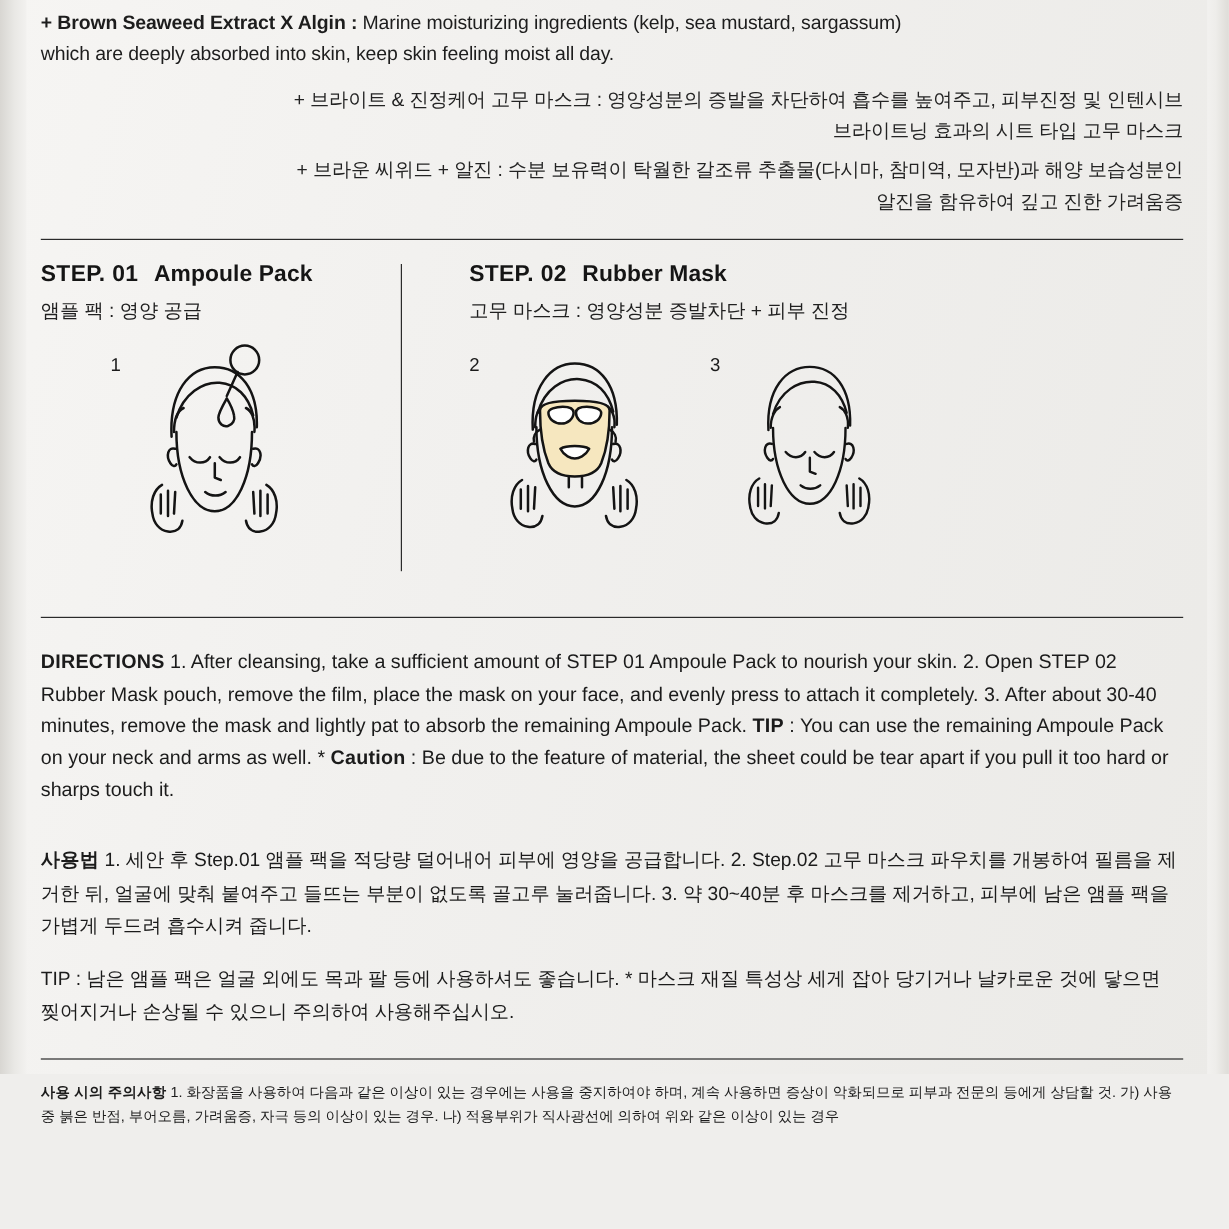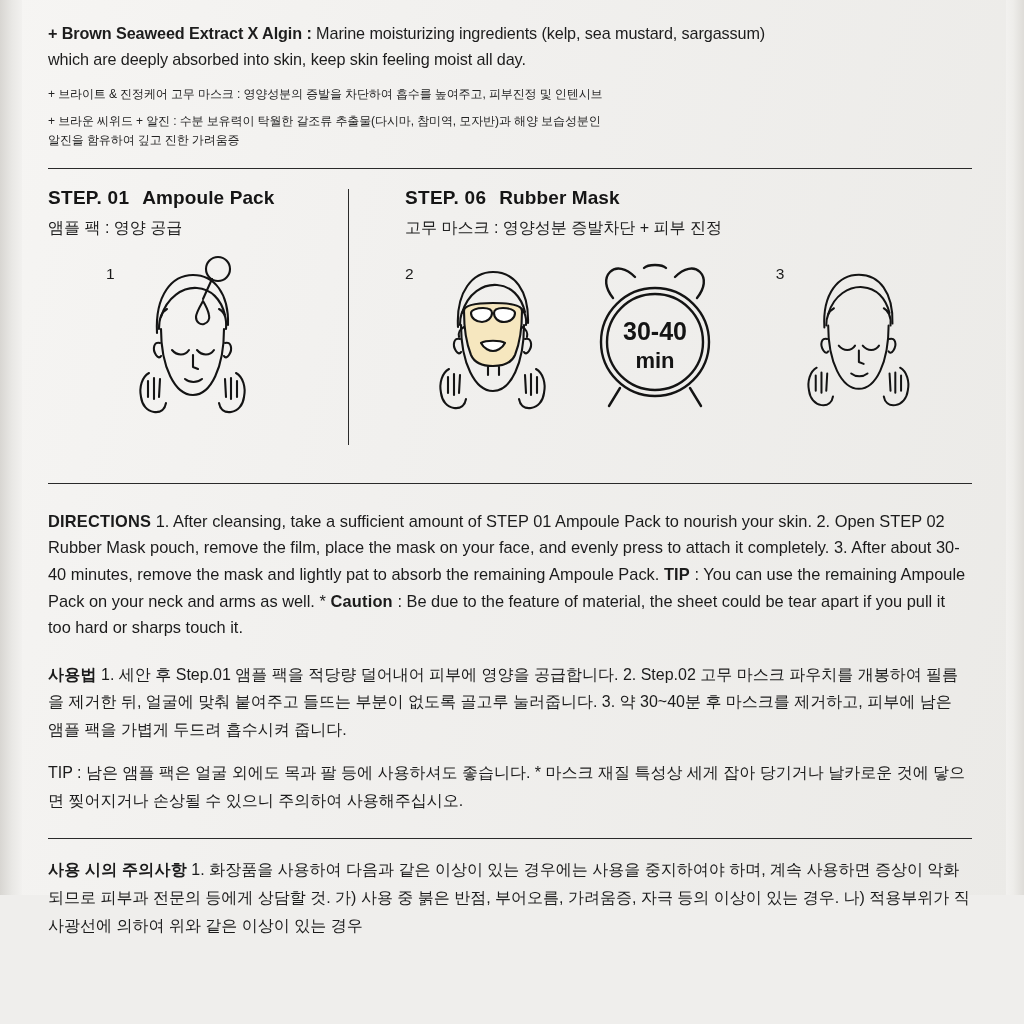--- a/index.html
+++ b/index.html
@@ -13,21 +13,21 @@
     font-family: "Liberation Sans", sans-serif;
     color: #161616;
     overflow: hidden;
   }
   .page {
     position: relative;
     width: 1024px;
     height: 895px;
     background: #f2f1ef;
     background-image: linear-gradient(105deg, #f6f5f3 0%, #f1f0ee 40%, #ebeae7 100%);
-    padding: 18px;
+    padding: 4px;
     box-sizing: border-box;
   }
   .edge-left {
     position: absolute;
     left: 0; top: 0;
     width: 22px; height: 100%;
     background: linear-gradient(90deg, #d8d6d2 0%, #e9e8e5 55%, #f2f1ef 100%);
     pointer-events: none;
   }
   .edge-right {
@@ -47,21 +47,21 @@
     padding-top: 2px;
   }
   .ln {
     font-size: 16.5px;
     line-height: 1.62;
     letter-spacing: -0.1px;
     color: #1d1d1d;
     white-space: pre-wrap;
   }
   .ln.en { font-size: 16.2px; }
-  .ln.kr { font-size: 12px; color: #232323; }
+  .ln.kr { font-size: 16px; color: #232323; text-align: right; }
   .bold { font-weight: bold; }
   .gap-sm { height: 13px; }
   .gap-xs { height: 7px; }
 
   hr.rule {
     border: none;
     border-top: 1.6px solid #2a2a2a;
     margin: 17px 0 0 0;
   }
 
@@ -116,53 +116,54 @@
   .spacer-2 { width: 40px; }
 
   
   .para {
     font-size: 16.4px;
     line-height: 1.62;
     color: #1b1b1b;
     margin-top: 0;
   }
   .dir-block { margin-top: 24px; }
-  .kr-block { margin-top: 20px; }
+  .kr-block { margin-top: 32px; }
   .kr-block .para { font-size: 16px; line-height: 1.72; }
   .hdr {
     font-weight: bold;
     letter-spacing: 0.2px;
     text-align: right;
   }
   hr.rule2 {
     border: none;
     border-top: 1.5px solid #2a2a2a;
     margin: 24px 0 0 0;
   }
   .caution-block { margin-top: 17px; }
-  .caution-block .para { font-size: 16px; line-height: 1.73; }
+  .caution-block .para { font-size: 12px; line-height: 1.73; }
   .clip {
     max-height: 96px;
     overflow: hidden;
   }
 </style>
 </head>
 <body>
 
 <div class="page">
   <div class="edge-left"></div>
   <div class="edge-right"></div>
 
   <div class="content">
 
     <div class="top-block">
       <div class="ln en"><span class="bold">+ Brown Seaweed Extract X Algin :</span><span> Marine moisturizing ingredients (kelp, sea mustard, sargassum)</span></div>
       <div class="ln en"><span>which are deeply absorbed into skin, keep skin feeling moist all day.</span></div>
       <div class="gap-sm"></div>
       <div class="ln kr">+ 브라이트 &amp; 진정케어 고무 마스크 : 영양성분의 증발을 차단하여 흡수를 높여주고, 피부진정 및 인텐시브</div>
+      <div class="ln kr">브라이트닝 효과의 시트 타입 고무 마스크</div>
       <div class="gap-xs"></div>
       <div class="ln kr">+ 브라운 씨위드 + 알진 : 수분 보유력이 탁월한 갈조류 추출물(다시마, 참미역, 모자반)과 해양 보습성분인</div>
       <div class="ln kr">알진을 함유하여 깊고 진한 가려움증</div>
     </div>
 
     <hr class="rule">
 
     <div class="steps">
 
       <div class="step-col left">
@@ -204,21 +205,21 @@
               </svg>
             </span>
           </div>
         </div>
       </div>
 
       <div class="vdiv"></div>
 
       <div class="step-col right">
         <div class="step-title">
-          <span class="num">STEP. 06</span><span class="nm">Rubber Mask</span>
+          <span class="num">STEP. 02</span><span class="nm">Rubber Mask</span>
         </div>
         <div class="step-sub">고무 마스크 : 영양성분 증발차단 + 피부 진정</div>
         <div class="figs">
 
           <div class="fig">
             <span class="fig-num">2</span>
             <span class="fig-art">
               <svg width="150" height="166" viewBox="0 0 150 166" fill="none" stroke="#141414" stroke-width="2.1" stroke-linecap="round" stroke-linejoin="round">
                 <path d="M42 72 C40 36 57 17 77 17 C98 17 113 35 112 68"></path>
                 <path d="M46 58 C52 38 67 29 81 30 C95 31 105 41 109 57"></path>
@@ -237,33 +238,20 @@
                 <path d="M72 112 L72 120 M83 112 L83 120"></path>
 
                 <path d="M33 114 C26 118 23 128 25 138 C26 146 31 152 38 153 C45 154 49 150 50 144"></path>
                 <path d="M32 122 L32 138 M38 119 L38 140 M44 120 L43 138"></path>
                 <path d="M120 114 C127 118 130 128 128 138 C127 146 122 152 115 153 C108 154 104 150 103 144"></path>
                 <path d="M121 122 L121 138 M115 119 L115 140 M109 120 L110 138"></path>
               </svg>
             </span>
           </div>
 
-          <div class="clock-wrap">
-            <svg width="150" height="160" viewBox="0 0 150 160" fill="none" stroke="#141414" stroke-width="2.4" stroke-linecap="round" stroke-linejoin="round">
-              <circle cx="75" cy="84" r="54"></circle>
-              <circle cx="75" cy="84" r="48"></circle>
-              <path d="M33 40 C25 30 24 20 30 14 C36 8 46 10 55 19"></path>
-              <path d="M117 40 C125 30 126 20 120 14 C114 8 104 10 95 19"></path>
-              <path d="M40 130 L29 148"></path>
-              <path d="M110 130 L121 148"></path>
-              <path d="M64 10 C68 6 82 6 86 10"></path>
-              <text x="75" y="82" font-family="Liberation Sans, sans-serif" font-size="25" font-weight="bold" fill="#141414" stroke="none" text-anchor="middle">30-40</text>
-              <text x="75" y="110" font-family="Liberation Sans, sans-serif" font-size="22" font-weight="bold" fill="#141414" stroke="none" text-anchor="middle">min</text>
-            </svg>
-          </div>
 
           <div class="spacer-2"></div>
 
           <div class="fig">
             <span class="fig-num">3</span>
             <span class="fig-art">
               <svg width="140" height="166" viewBox="0 0 146 166" fill="none" stroke="#141414" stroke-width="2.1" stroke-linecap="round" stroke-linejoin="round">
                 <path d="M40 72 C38 36 55 17 76 17 C97 17 112 35 111 68"></path>
                 <path d="M44 58 C50 38 66 29 80 30 C94 31 104 41 108 57"></path>
                 <path d="M42 70 C42 60 46 54 50 52"></path>

